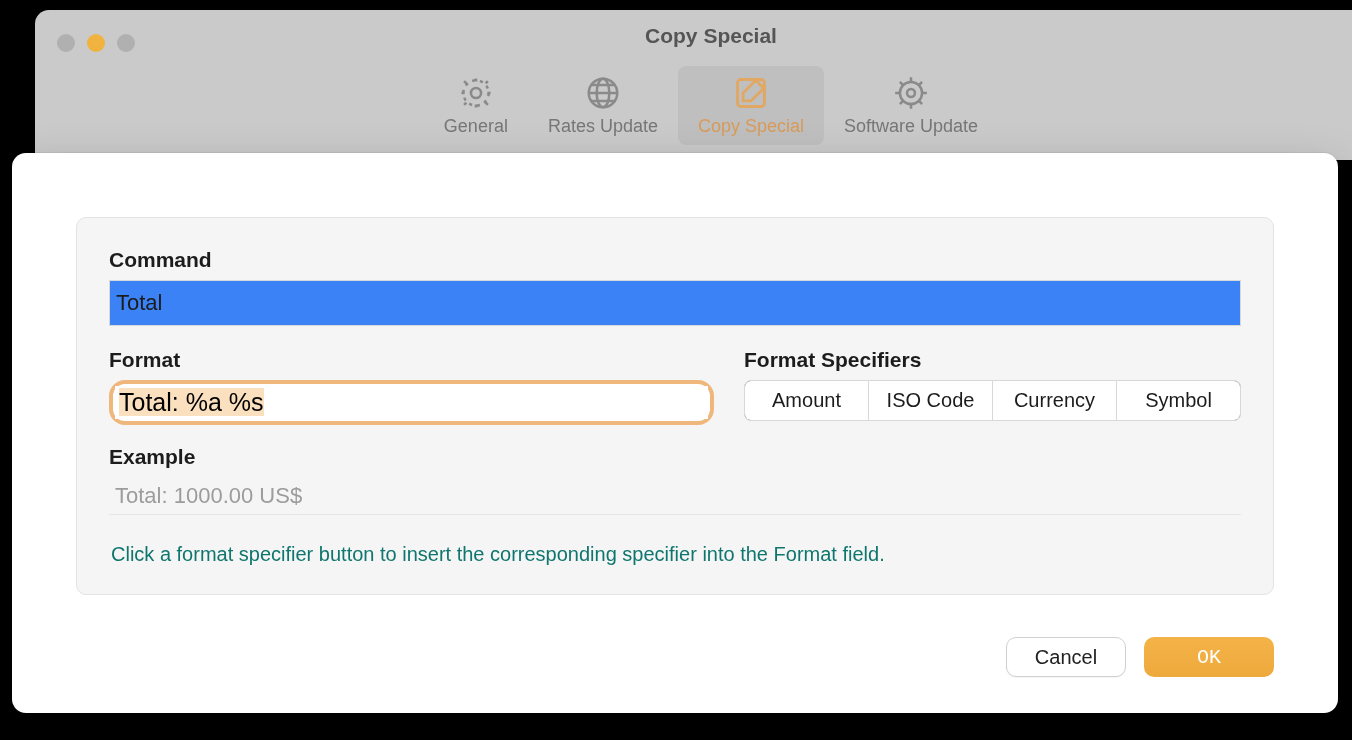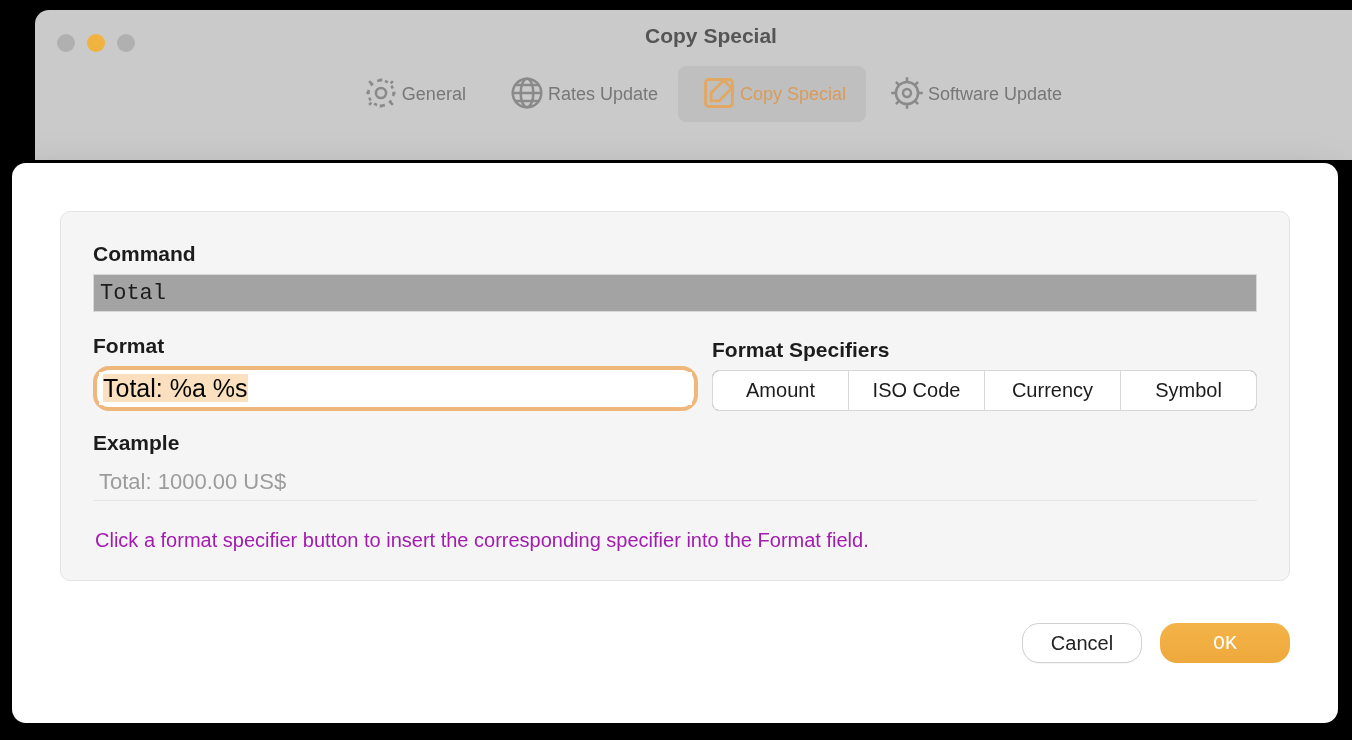--- a/index.html
+++ b/index.html
@@ -42,21 +42,21 @@
       color: #555;
     }
     .toolbar {
       display: flex;
       justify-content: center;
       gap: 0;
       margin-top: 18px;
     }
     .toolbar-item {
       display: flex;
-      flex-direction: row;
+      flex-direction: column;
       align-items: center;
       padding: 6px 20px 8px;
       border-radius: 8px;
       cursor: pointer;
     }
     .toolbar-item.active {
       background: rgba(0,0,0,0.05);
     }
     .toolbar-icon {
       width: 42px;
@@ -68,27 +68,27 @@
     .toolbar-label {
       font-size: 18px;
       color: #777;
       margin-top: 2px;
     }
     .toolbar-item.active .toolbar-label { color: #d89b5a; }
     
     .sheet {
       position: absolute;
       left: 12px;
-      top: 163px;
+      top: 153px;
       width: 1326px;
       height: 560px;
       background: #fff;
       border-radius: 14px;
       box-shadow: 0 25px 50px rgba(0,0,0,0.35), 0 0 0 1px rgba(0,0,0,0.05);
-      padding: 48px;
+      padding: 64px;
     }
     .content-box {
       background: #f5f5f5;
       border: 1px solid #e3e3e3;
       border-radius: 10px;
       padding: 30px 32px 28px;
     }
     .label {
       font-weight: 700;
       font-size: 21px;
@@ -96,34 +96,33 @@
       margin-bottom: 8px;
     }
     .label-light {
       font-weight: 700;
       font-size: 21px;
       color: #1c1c1c;
       margin-bottom: 8px;
     }
     .text-input {
       width: 100%;
-      height: 38px;
-      background: #a3a3a3;
+      height: 46px;
+      background: #3b82f6;
       border: 1px solid #d8d8d8;
       border-radius: 0;
       font-size: 22px;
       padding: 4px 6px;
       color: #1c1c1c;
-      font-family: Liberation Mono, monospace;
     }
     .row-two {
       display: flex;
-      gap: 14px;
+      gap: 30px;
       margin-top: 22px;
-      align-items: flex-end;
+      align-items: flex-start;
     }
     .col-format { flex: 0 0 605px; }
     .col-specifiers { flex: 1; }
     .format-wrap {
       border: 4px solid #efb77c;
       border-radius: 16px;
       padding: 2px;
       background: #fff;
     }
     .format-input {
@@ -159,34 +158,34 @@
       height: 38px;
       border: none;
       border-bottom: 1px solid #e6e6e6;
       background: transparent;
       font-size: 22px;
       color: #9c9c9c;
       padding: 4px 6px;
     }
     .hint {
       font-size: 20px;
-      color: #a21caf;
+      color: #0f766e;
       margin-top: 28px;
       padding-left: 2px;
     }
     .button-row {
       display: flex;
       justify-content: flex-end;
       gap: 18px;
       margin-top: 42px;
     }
     .btn {
       min-width: 120px;
       height: 40px;
-      border-radius: 17px;
+      border-radius: 10px;
       font-size: 20px;
       display: flex;
       align-items: center;
       justify-content: center;
       cursor: pointer;
     }
     .btn-cancel {
       background: #fff;
       border: 1px solid #d0d0d0;
       color: #222;

